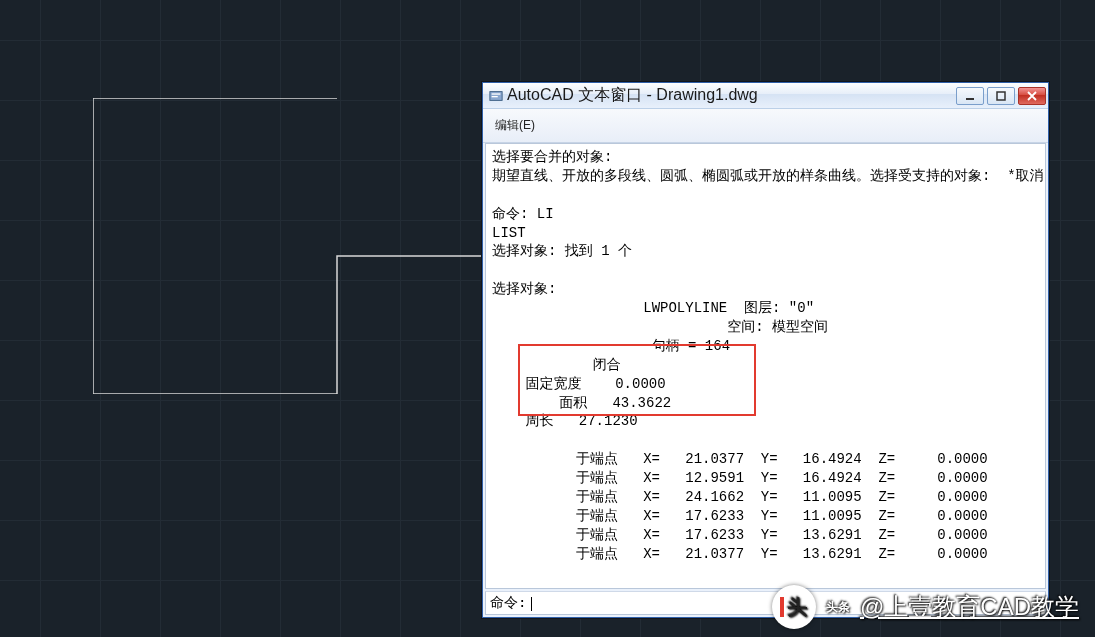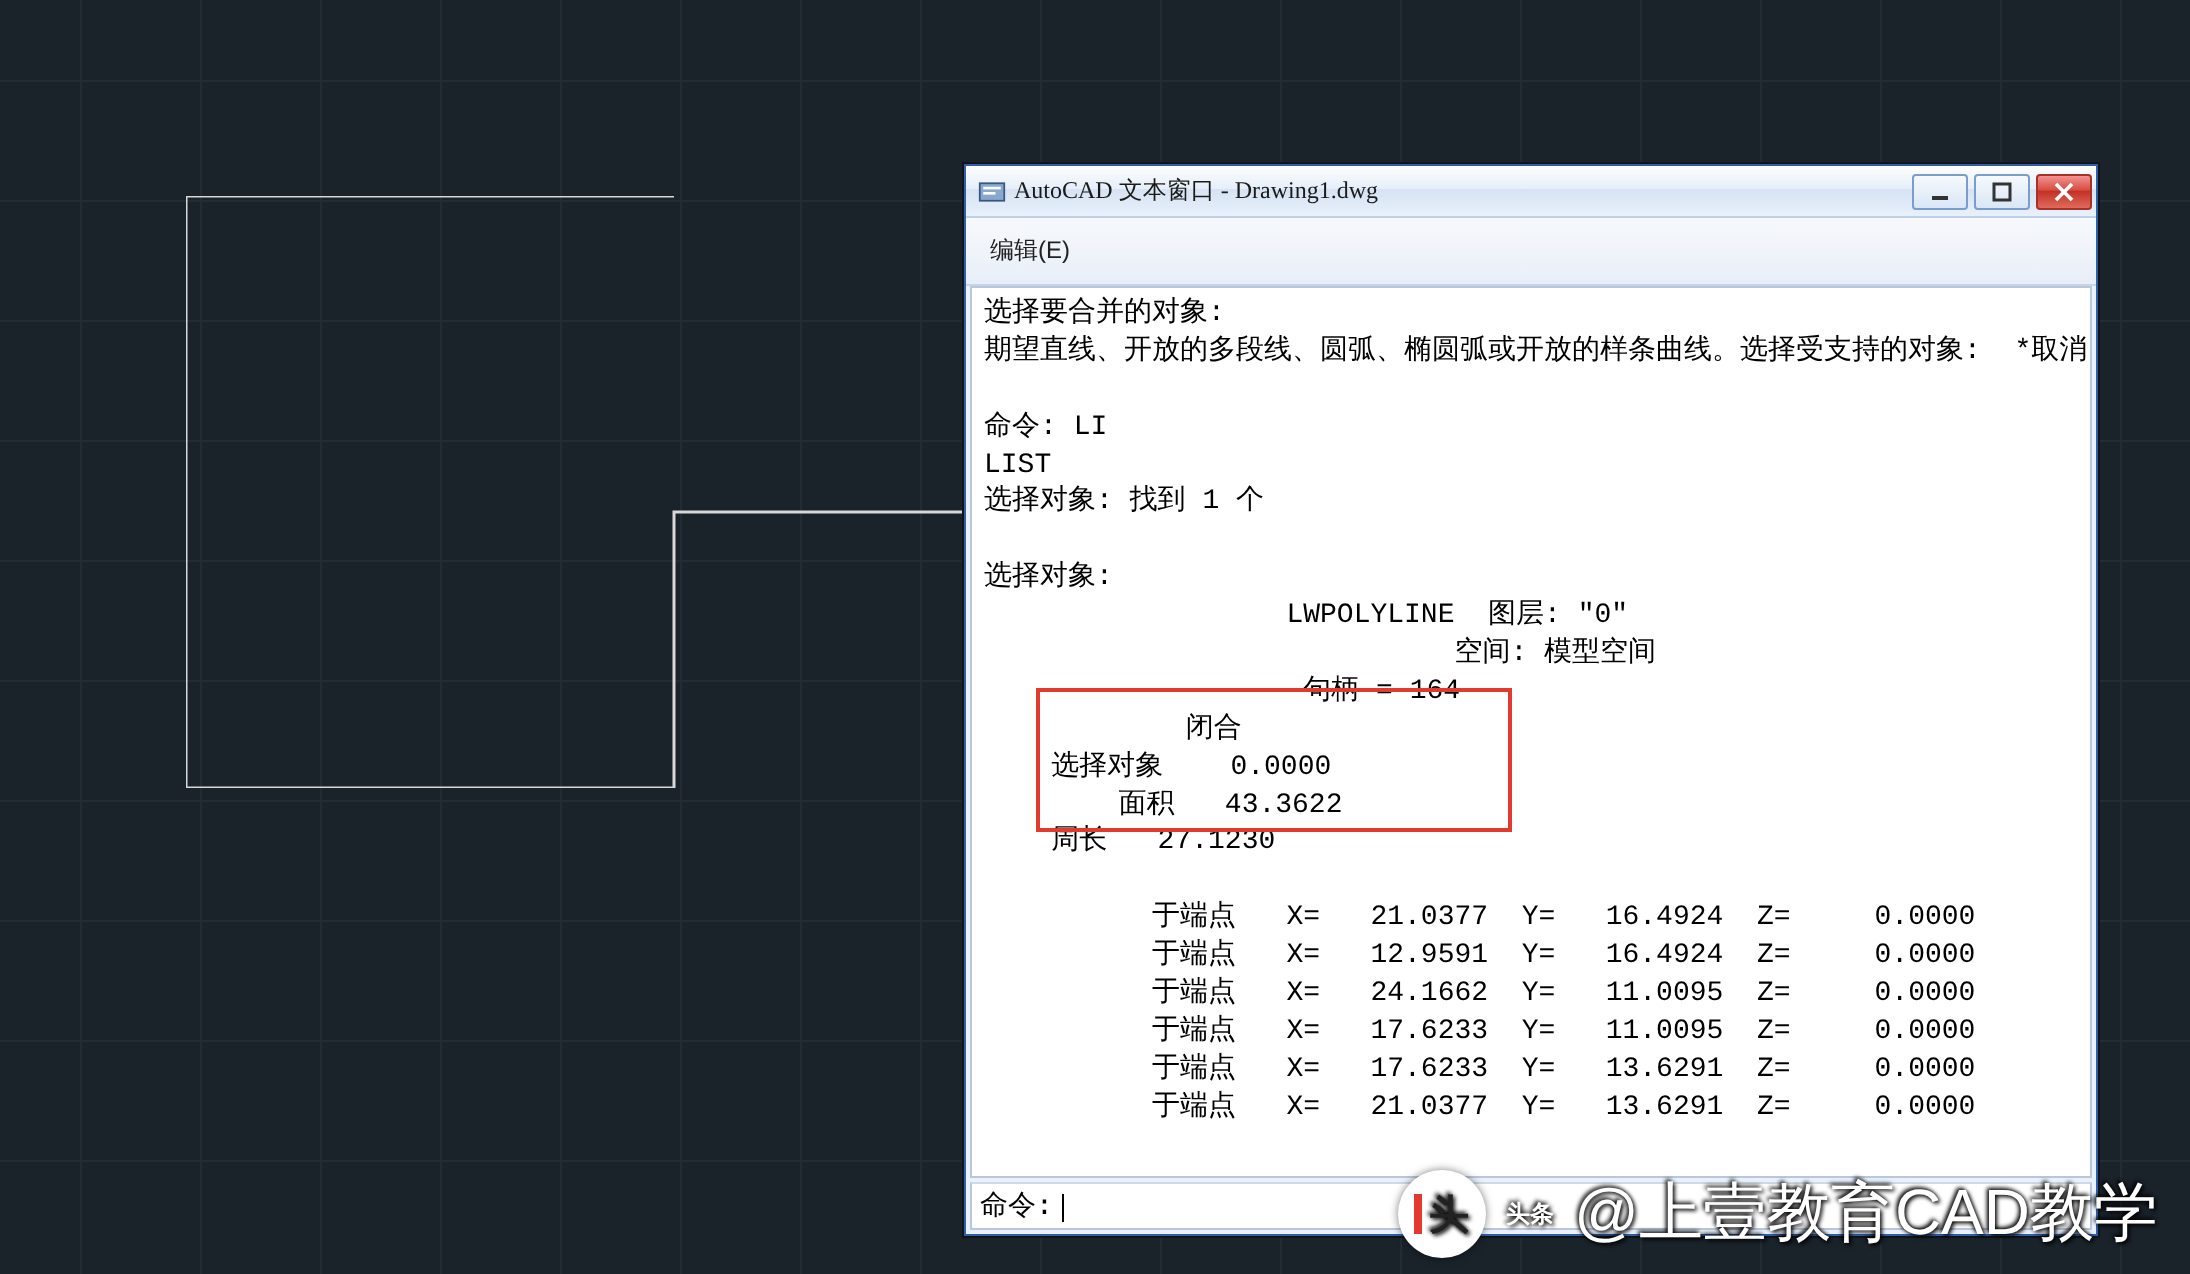--- a/index.html
+++ b/index.html
@@ -43,23 +43,22 @@
     border: 1px solid #2f5fa8;
     box-shadow: 0 0 0 1px #10151c;
   }
   .titlebar {
     height: 26px;
     display: flex;
     align-items: center;
     background: linear-gradient(#fdfefe, #e6eef9 45%, #d6e3f4 46%, #e8f0fb);
     border-bottom: 1px solid #bcd0e8;
     padding: 0 2px 0 6px;
-    font-size: 12px;
+    font-size: 16px;
     color: #1a1a1a;
-    font-family: Liberation Serif, serif;
   }
   .titlebar .app-icon {
     width: 14px; height: 14px;
     margin-right: 4px;
     display: inline-flex;
   }
   .titlebar .title-text { flex: 1; white-space: nowrap; overflow: hidden; }
   .win-buttons { display: flex; gap: 3px; }
   .win-btn {
     width: 28px; height: 18px;
@@ -148,21 +147,21 @@
     overflow: hidden;
     display: flex; align-items: center; justify-content: center;
     box-shadow: 0 0 4px rgba(0,0,0,.5);
   }
   .watermark-logo .inner {
     display:flex; align-items:center; justify-content:center;
     font-size: 20px; font-weight: 700; color:#222;
     gap:3px;
   }
   .watermark .wt-text1 { font-size: 12px; font-weight: 600; }
-  .watermark .wt-text2 { font-size: 32px; font-weight: 400; }
+  .watermark .wt-text2 { font-size: 24px; font-weight: 400; text-decoration: underline; }
 </style>
 </head>
 <body>
 
 <div class="grid"></div>
 
 <svg class="shape" viewBox="0 0 390 296">
   <polyline points="244,0 0,0 0,296 244,296 244,158 390,158"></polyline>
 </svg>
 
@@ -204,21 +203,21 @@
 
 <span>命令: </span><span>LI</span>
 <span>LIST</span>
 <span>选择对象: 找到 1 个</span>
 
 <span>选择对象:</span>
 <span>                  LWPOLYLINE  图层: "0"</span>
 <span>                            空间: 模型空间</span>
 <span>                   句柄 = 164</span>
 <span>            闭合</span>
-<span>    选择对象    0.0000</span>
+<span>    固定宽度    0.0000</span>
 <span>        面积   43.3622</span>
 <span>    周长   27.1230</span>
 
 <span id="vertex-block">          于端点   X=   21.0377  Y=   16.4924  Z=     0.0000
           于端点   X=   12.9591  Y=   16.4924  Z=     0.0000
           于端点   X=   24.1662  Y=   11.0095  Z=     0.0000
           于端点   X=   17.6233  Y=   11.0095  Z=     0.0000
           于端点   X=   17.6233  Y=   13.6291  Z=     0.0000
           于端点   X=   21.0377  Y=   13.6291  Z=     0.0000
 </span>

